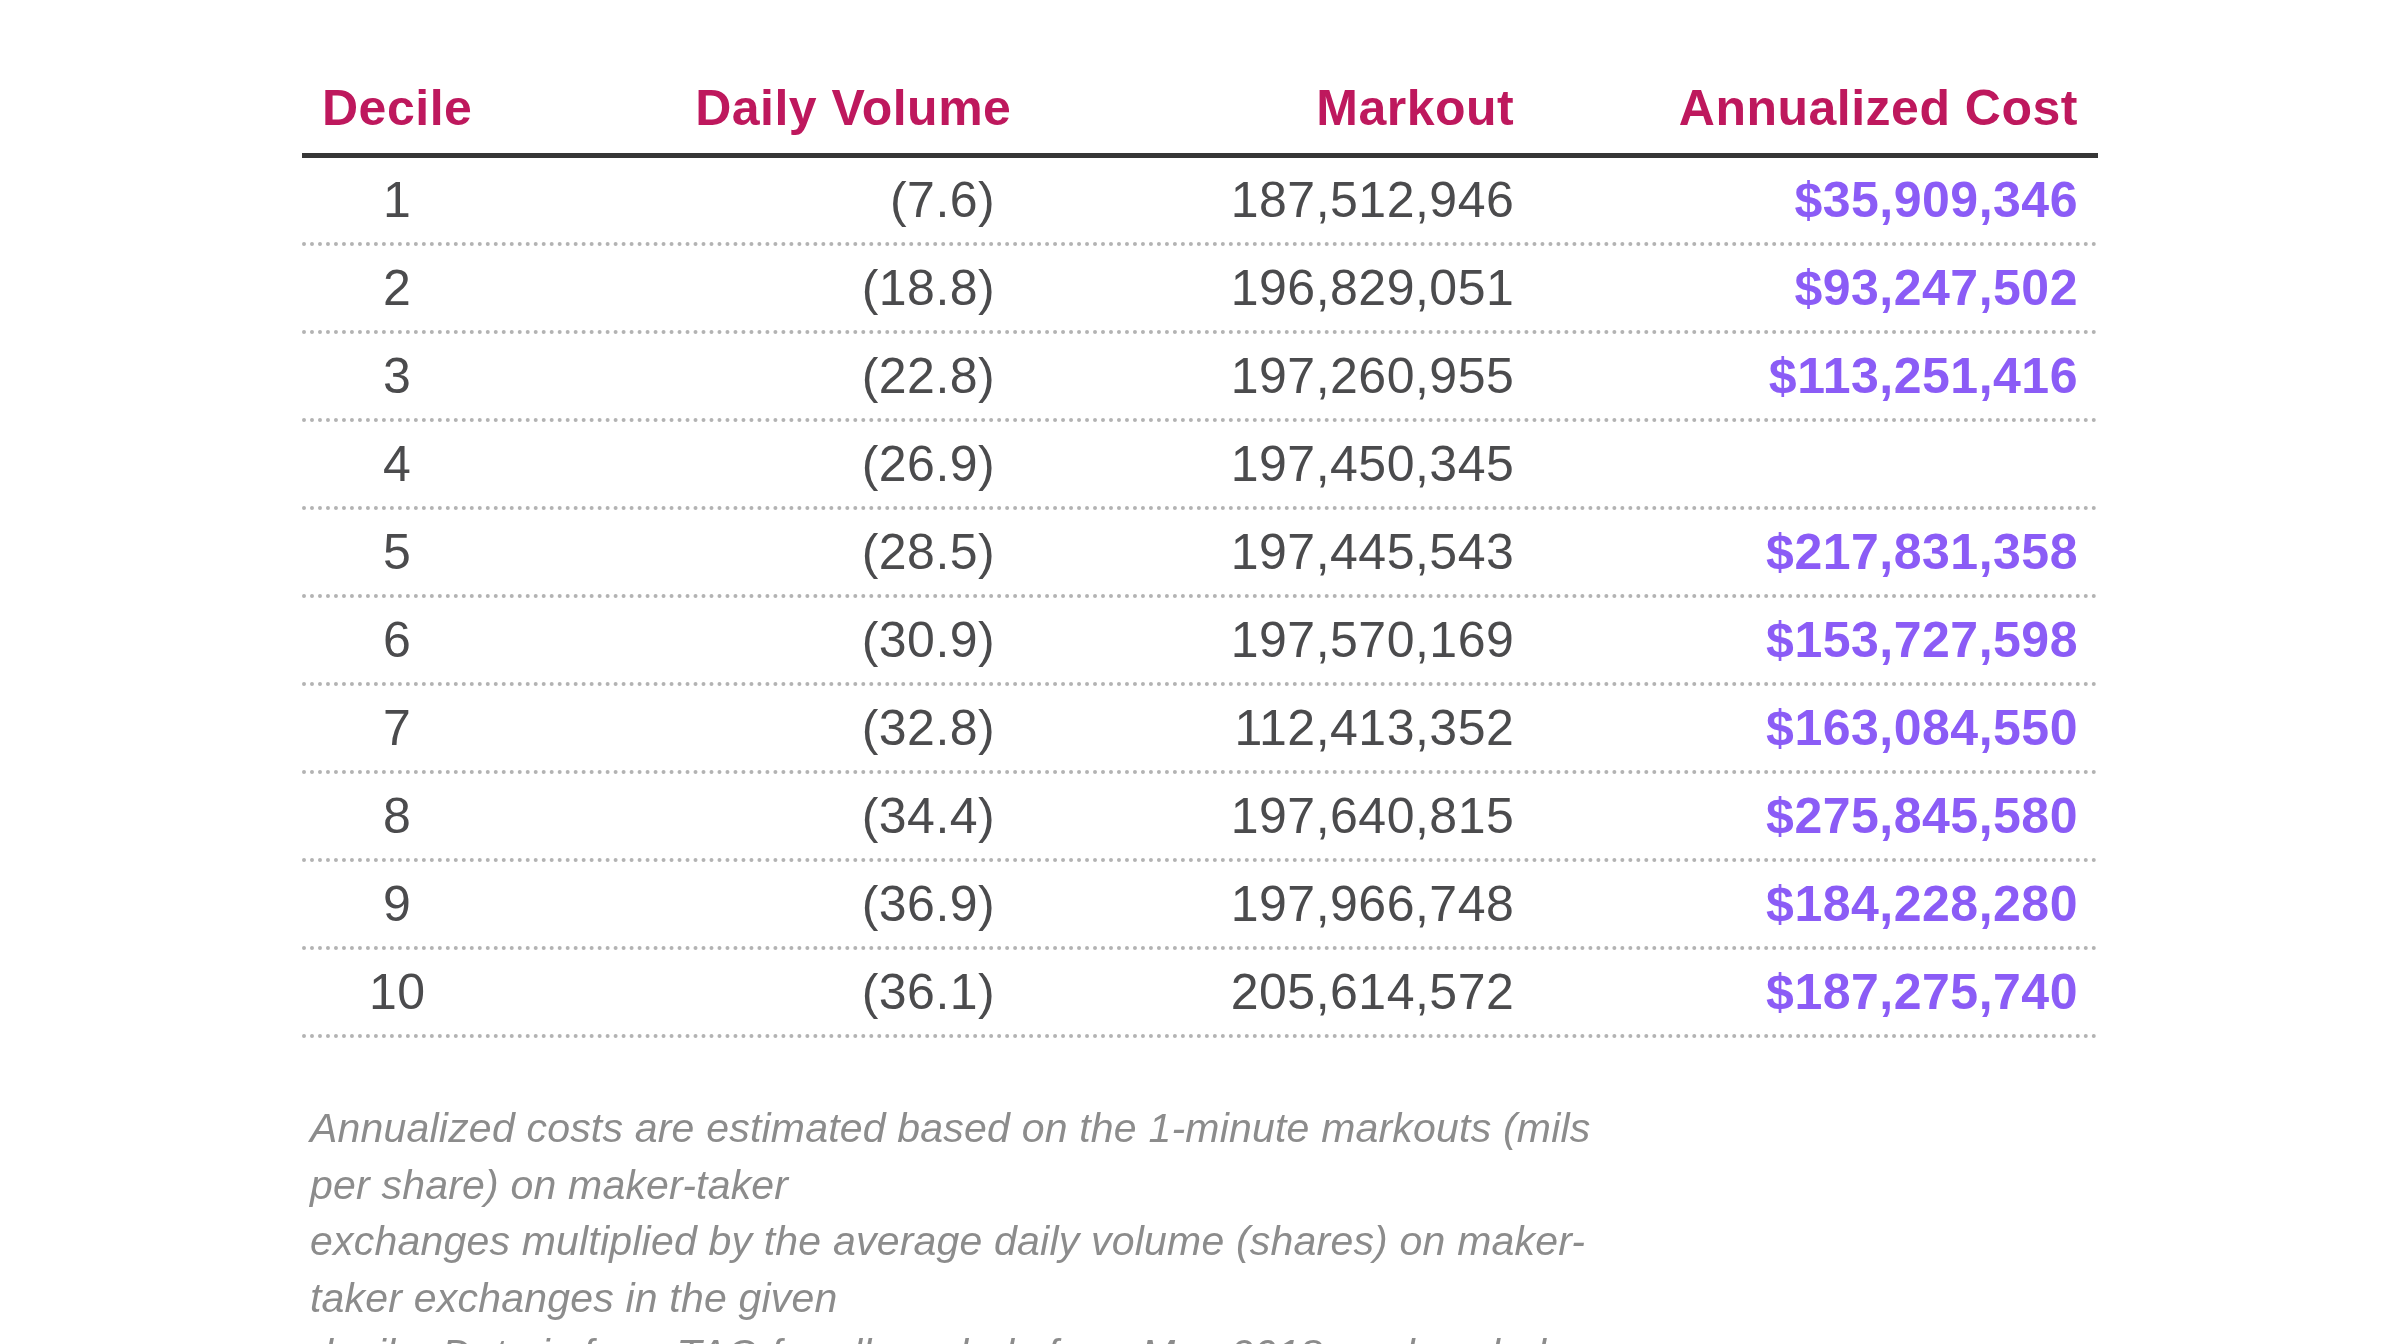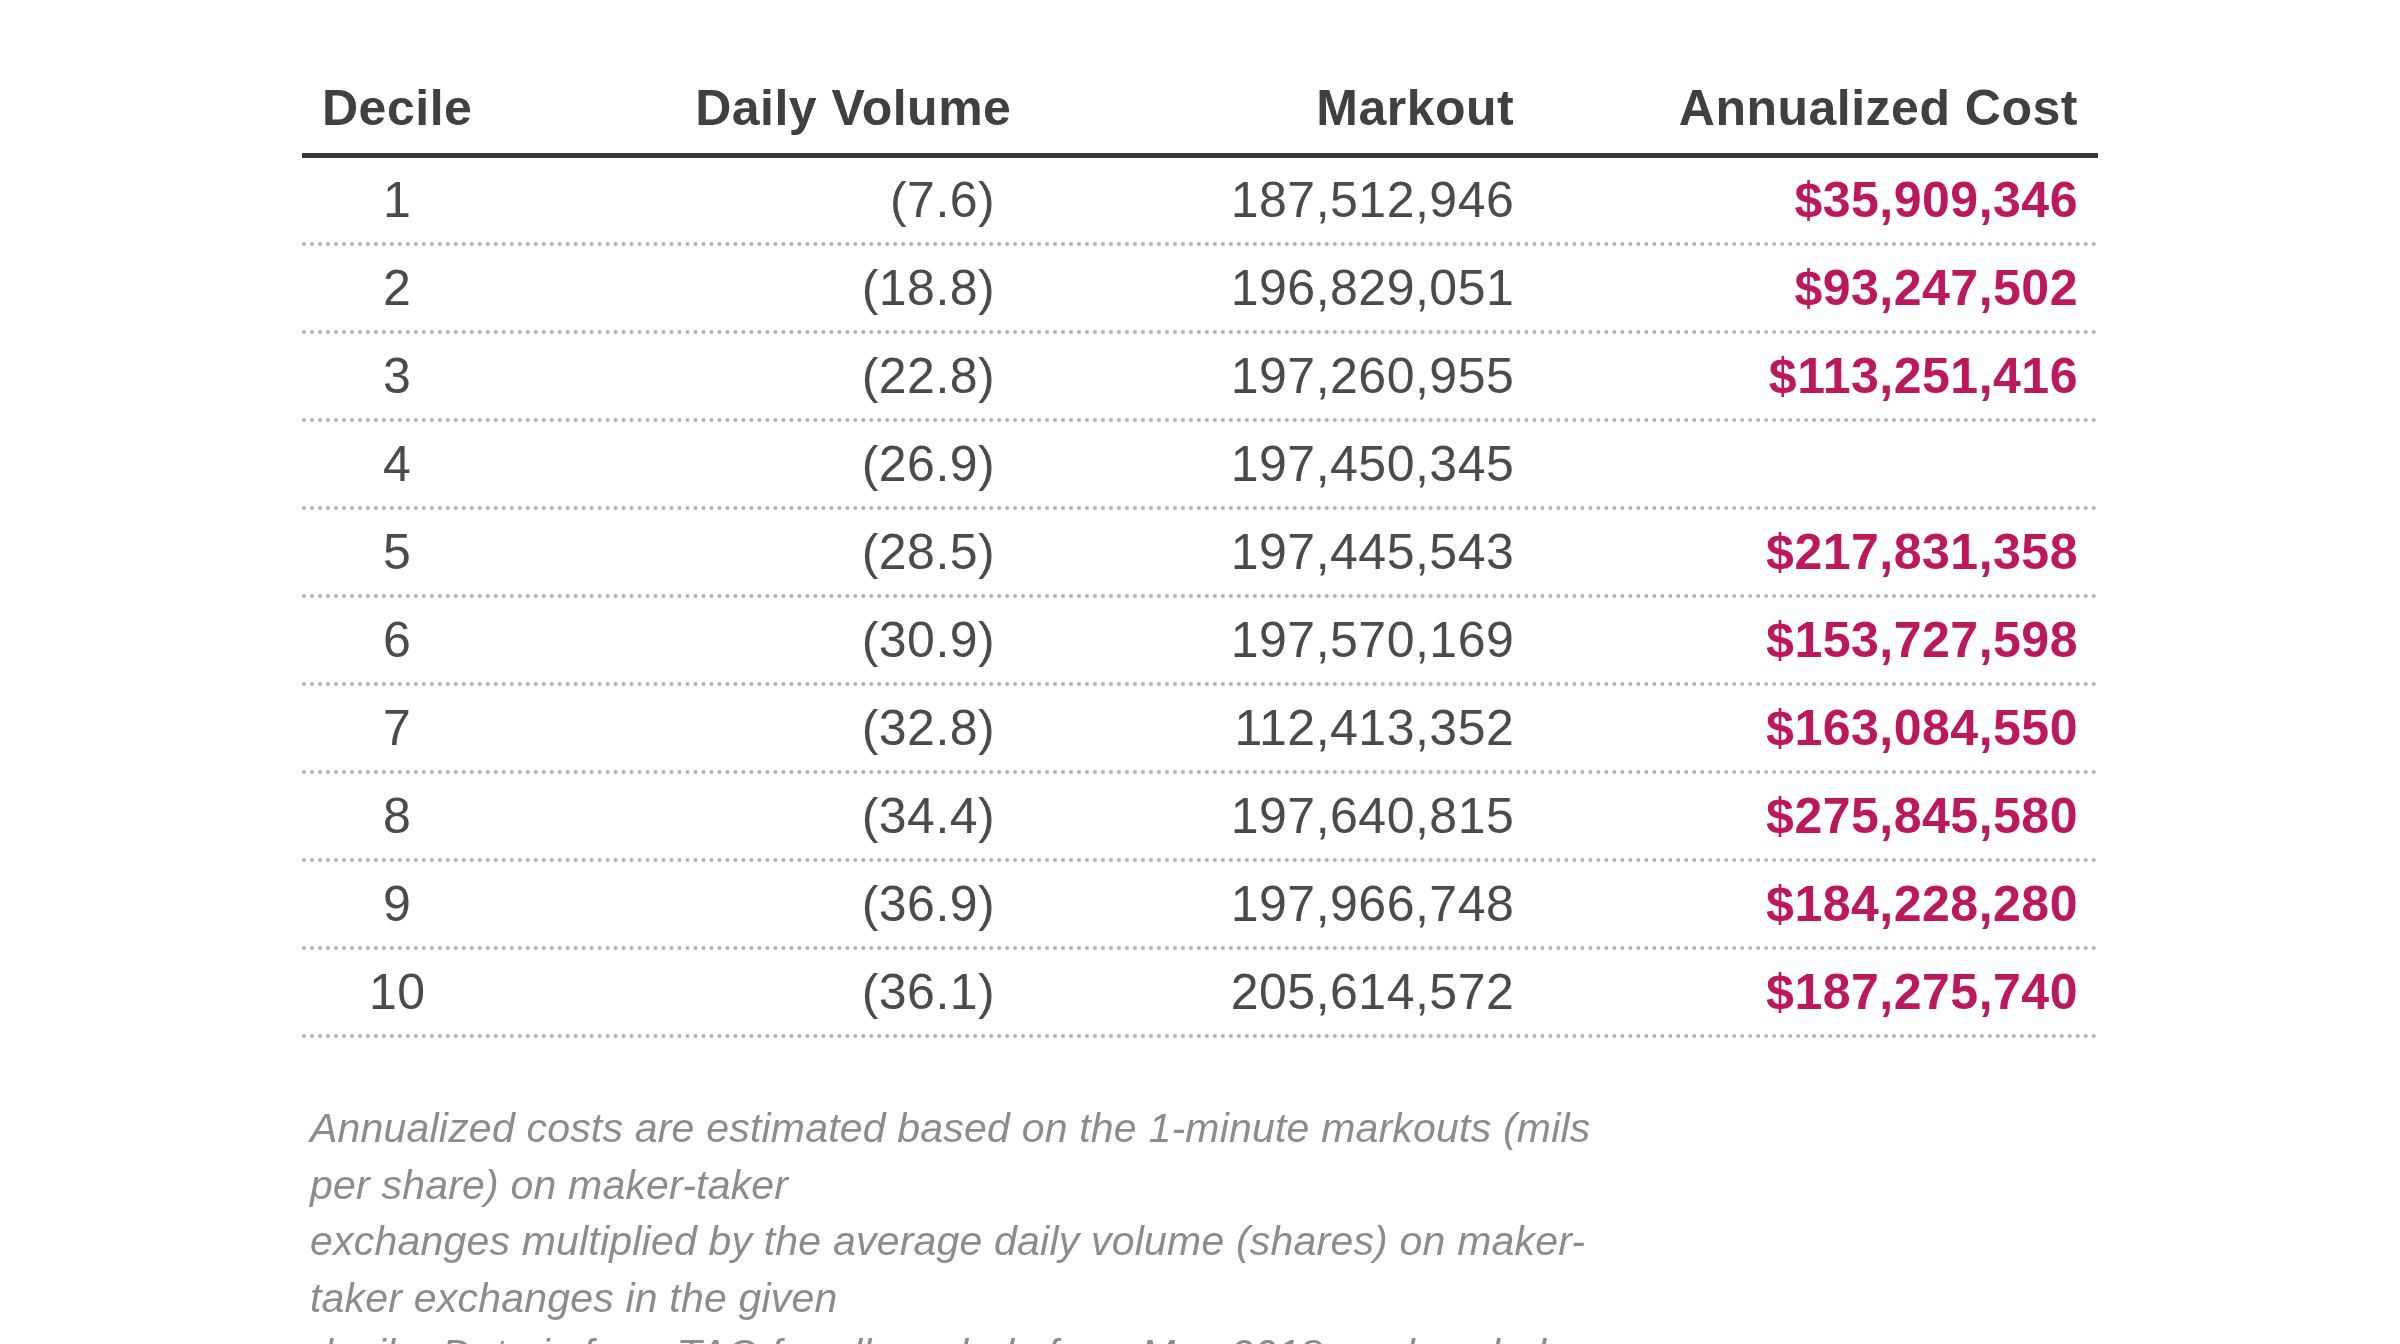--- a/index.html
+++ b/index.html
@@ -16,41 +16,41 @@
   }
   .thead {
     display: flex;
     align-items: center;
     height: 96px;
     border-bottom: 5px solid #363636;
   }
   .th {
     font-weight: bold;
     font-size: 50px;
-    color: #404040;
+    color: #be185d;
     letter-spacing: 0.5px;
   }
   .row {
     display: flex;
     align-items: center;
     height: 88px;
     border-bottom: 4px dotted #b3b3b3;
   }
   .col-decile   { width: 10.6%; text-align: center; }
   .col-markout  { width: 28.0%; text-align: right; }
   .col-volume   { width: 28.9%; text-align: right; }
   .col-cost     { width: 32.5%; text-align: right; padding-right: 20px; }
   .td {
     font-size: 50px;
     color: #4b4b4d;
     letter-spacing: 0.5px;
   }
   .td.cost {
     font-weight: bold;
-    color: #be185d;
+    color: #8b5cf6;
   }
   .footnote {
     margin-top: 62px;
     padding-left: 8px;
     max-width: 1290px;
     font-size: 41px;
     font-style: italic;
     color: #8c8c8c;
     line-height: 1.38;
     letter-spacing: 0.2px;

